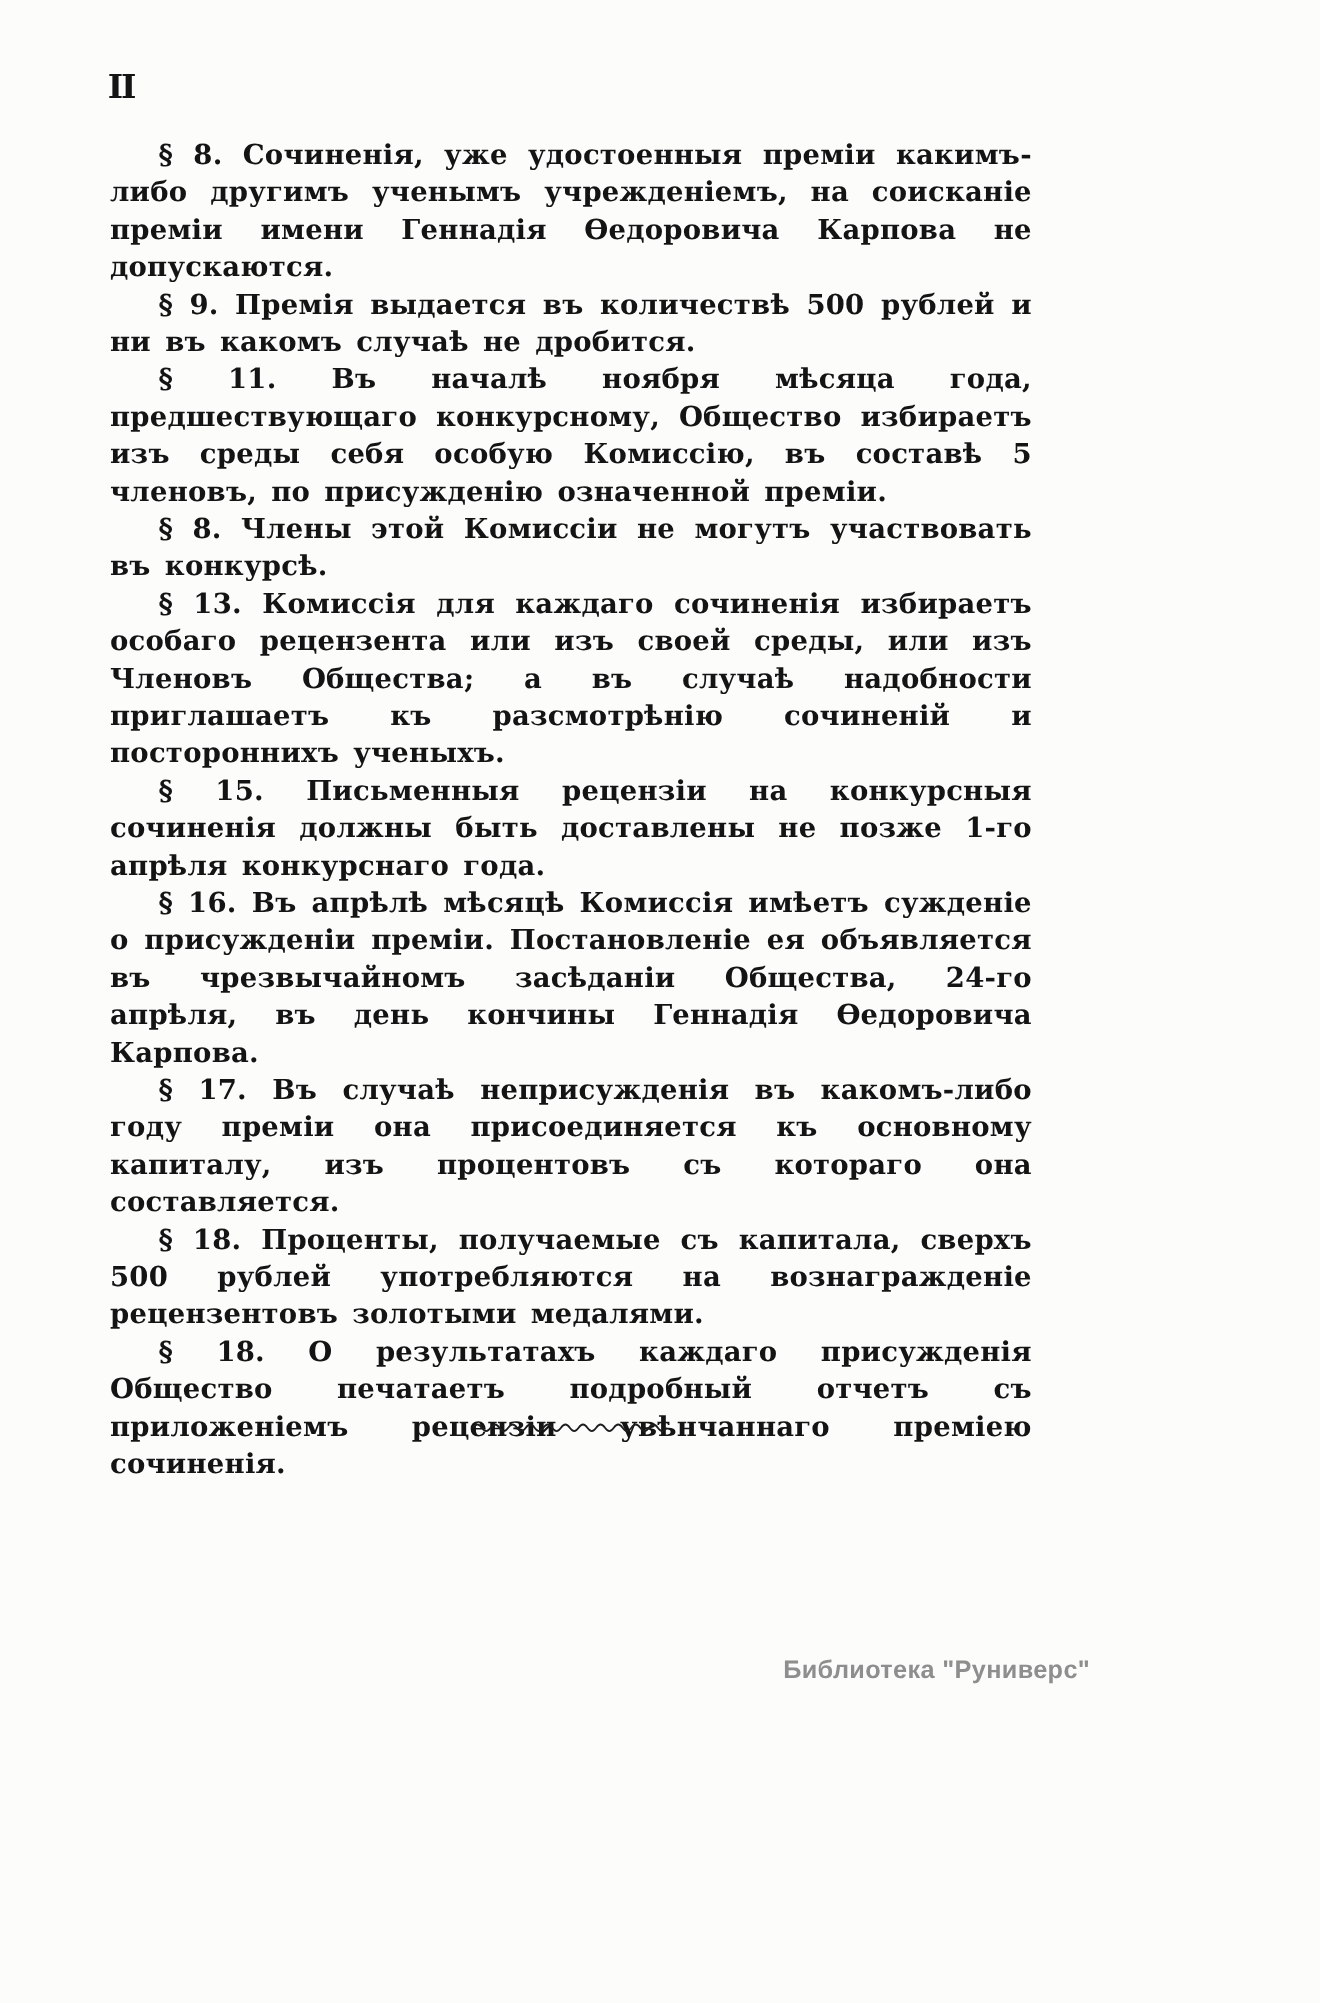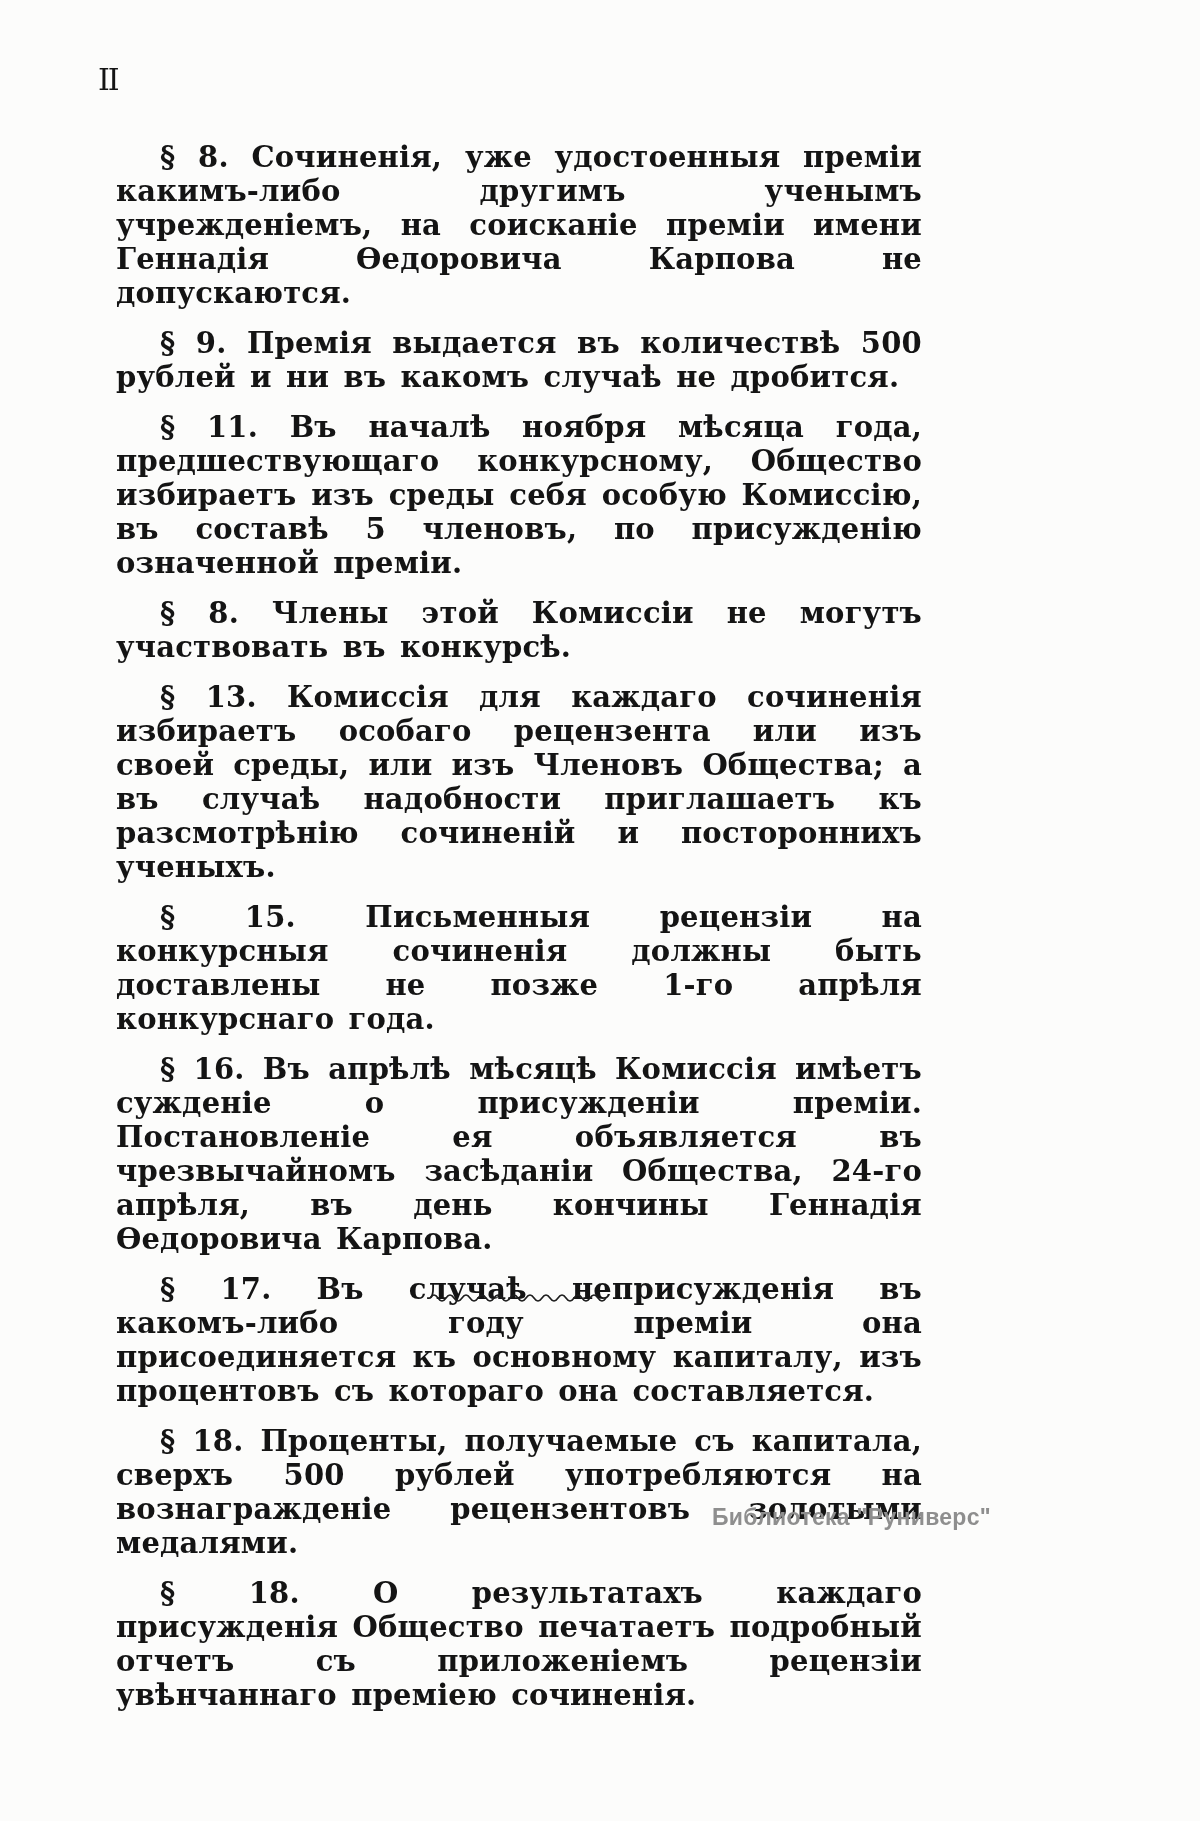--- a/index.html
+++ b/index.html
@@ -14,33 +14,33 @@
     background: #fcfcfb;
     overflow: hidden;
     font-family: "DejaVu Serif", "Liberation Serif", serif;
     color: #141414;
   }
   .page-number {
     position: absolute;
     left: 98px;
     top: 62px;
     font-size: 30px;
-    font-weight: normal;
+    font-weight: bold;
     letter-spacing: -2px;
   }
   .text-block {
     position: absolute;
     left: 100px;
     top: 124px;
     width: 838px;
   }
   .text-block p {
-    margin: 16px;
+    margin: 0;
     padding: 0;
-    font-size: 29px;
+    font-size: 25px;
     font-weight: bold;
     line-height: 34px;
     text-align: justify;
     text-indent: 44px;
     word-spacing: 4px;
     letter-spacing: 0.2px;
   }
   .divider {
     position: absolute;
     left: 428px;

